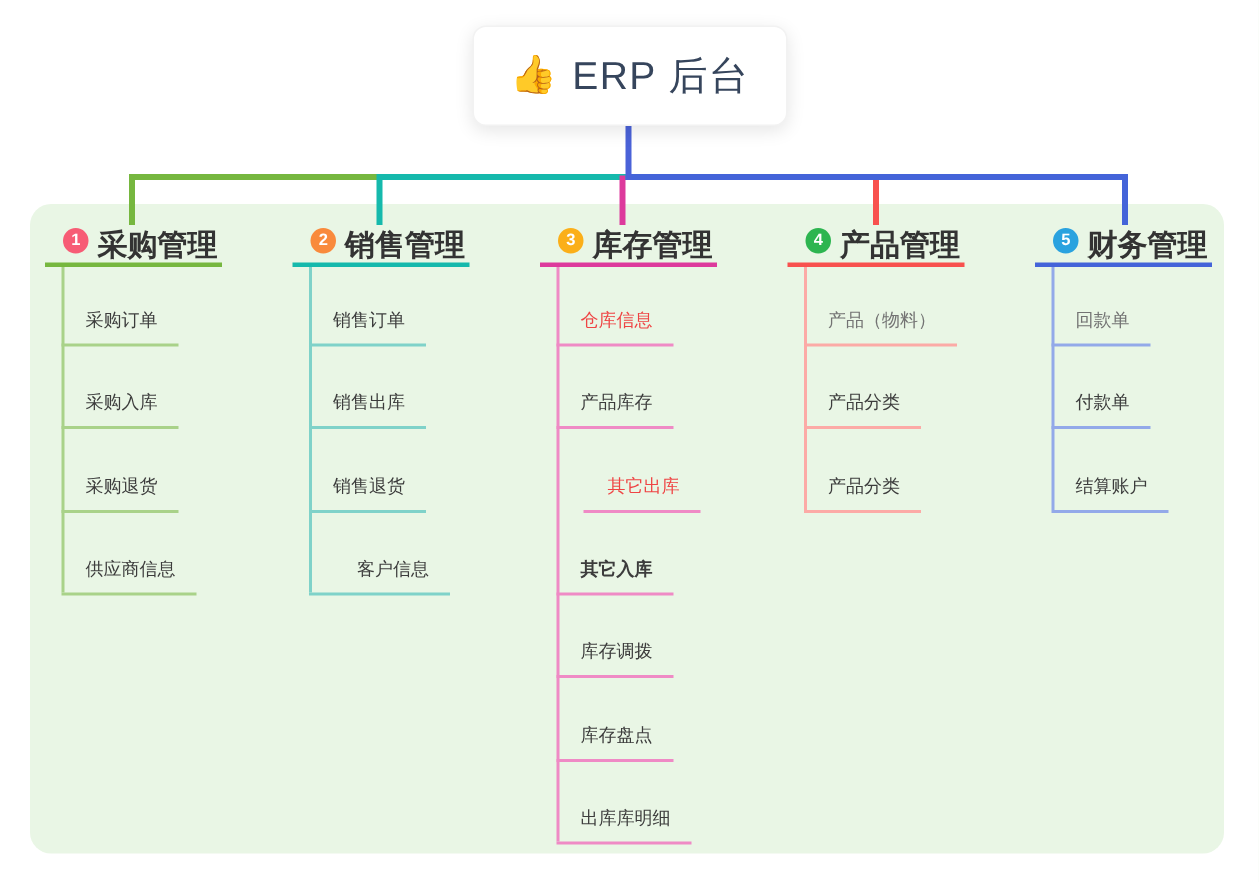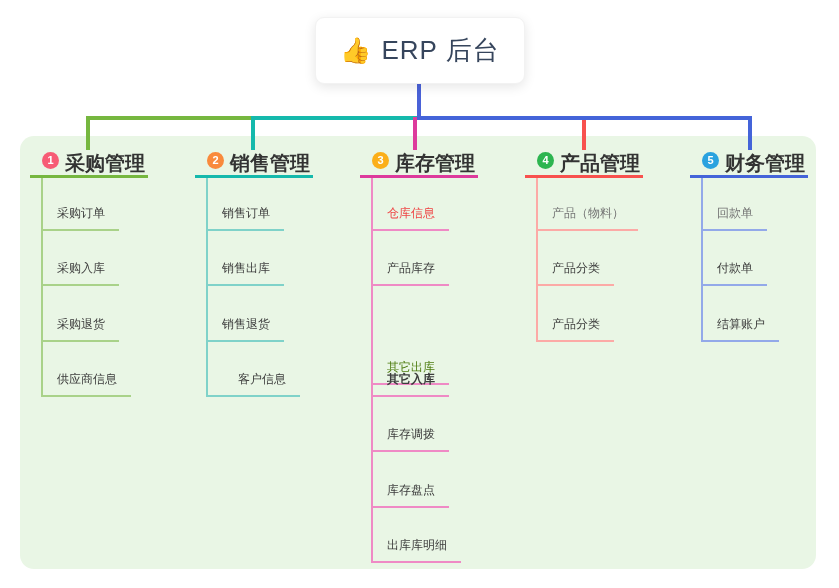--- a/index.html
+++ b/index.html
@@ -72,21 +72,21 @@
       <div class="child-node" style="left: 206px; top: 204px; color: rgb(60, 60, 60); border-bottom: 2px solid rgb(127, 210, 201);">销售订单</div>
       <div class="child-node" style="left: 206px; top: 259px; color: rgb(60, 60, 60); border-bottom: 2px solid rgb(127, 210, 201);">销售出库</div>
       <div class="child-node" style="left: 206px; top: 315px; color: rgb(60, 60, 60); border-bottom: 2px solid rgb(127, 210, 201);">销售退货</div>
       <div class="child-node" style="left: 206px; top: 370px; color: rgb(60, 60, 60); border-bottom: 2px solid rgb(127, 210, 201); padding-left: 32px;">客户信息</div>
       <div class="branch-underline" style="left: 360px; top: 175px; width: 118px; background: rgb(221, 58, 156);"></div>
       <div class="badge" style="left: 372px; top: 152px; background: rgb(251, 175, 25);">3</div>
       <div class="branch-title" style="left: 395px; top: 150px; color: rgb(51, 51, 51);">库存管理</div>
       <div class="child-vline" style="left: 371px; top: 178px; height: 383px; background: rgb(239, 138, 197);"></div>
       <div class="child-node" style="left: 371px; top: 204px; color: #ef4444; border-bottom: 2px solid rgb(239, 138, 197);">仓库信息</div>
       <div class="child-node" style="left: 371px; top: 259px; color: rgb(60, 60, 60); border-bottom: 2px solid rgb(239, 138, 197);">产品库存</div>
-      <div class="child-node" style="left: 371px; top: 315px; color: #4d7c0f; border-bottom: 2px solid rgb(239, 138, 197); margin-top: 43px;">其它出库</div>
+      <div class="child-node" style="left: 389px; top: 315px; color: #ef4444; border-bottom: 2px solid rgb(239, 138, 197);">其它出库</div>
       <div class="child-node" style="left: 371px; top: 370px; color: rgb(60, 60, 60); border-bottom: 2px solid rgb(239, 138, 197); font-weight: bold;">其它入库</div>
       <div class="child-node" style="left: 371px; top: 425px; color: rgb(60, 60, 60); border-bottom: 2px solid rgb(239, 138, 197);">库存调拨</div>
       <div class="child-node" style="left: 371px; top: 481px; color: rgb(60, 60, 60); border-bottom: 2px solid rgb(239, 138, 197);">库存盘点</div>
       <div class="child-node" style="left: 371px; top: 536px; color: rgb(60, 60, 60); border-bottom: 2px solid rgb(239, 138, 197);">出库库明细</div>
       <div class="branch-underline" style="left: 525px; top: 175px; width: 118px; background: rgb(248, 81, 78);"></div>
       <div class="badge" style="left: 537px; top: 152px; background: rgb(45, 181, 80);">4</div>
       <div class="branch-title" style="left: 560px; top: 150px; color: rgb(51, 51, 51);">产品管理</div>
       <div class="child-vline" style="left: 536px; top: 178px; height: 162px; background: rgb(252, 170, 166);"></div>
       <div class="child-node" style="left: 536px; top: 204px; color: #737373; border-bottom: 2px solid rgb(252, 170, 166);">产品（物料）</div>
       <div class="child-node" style="left: 536px; top: 259px; color: rgb(60, 60, 60); border-bottom: 2px solid rgb(252, 170, 166);">产品分类</div>

